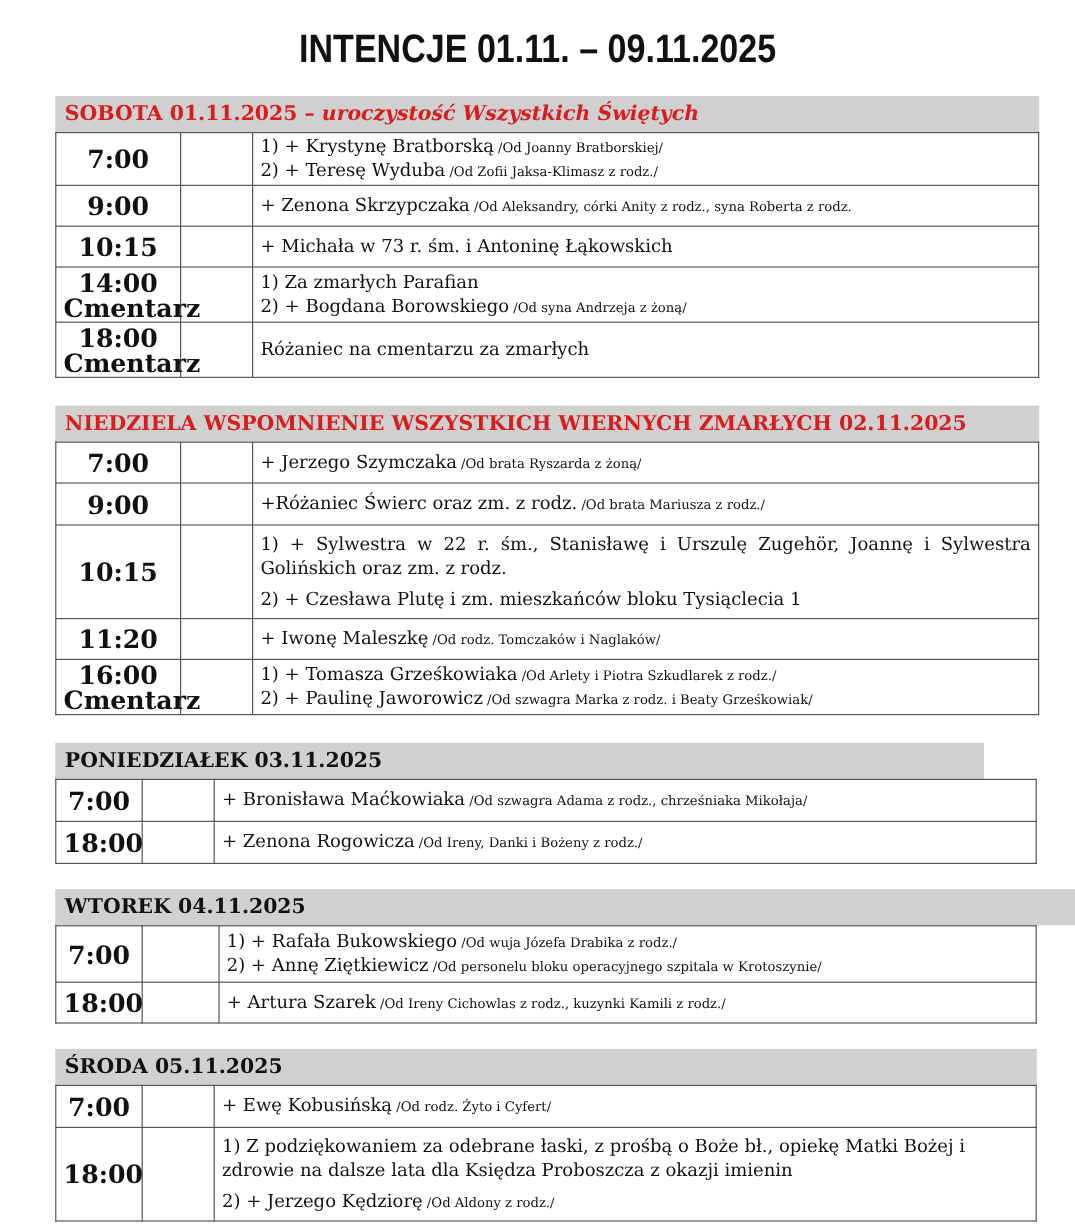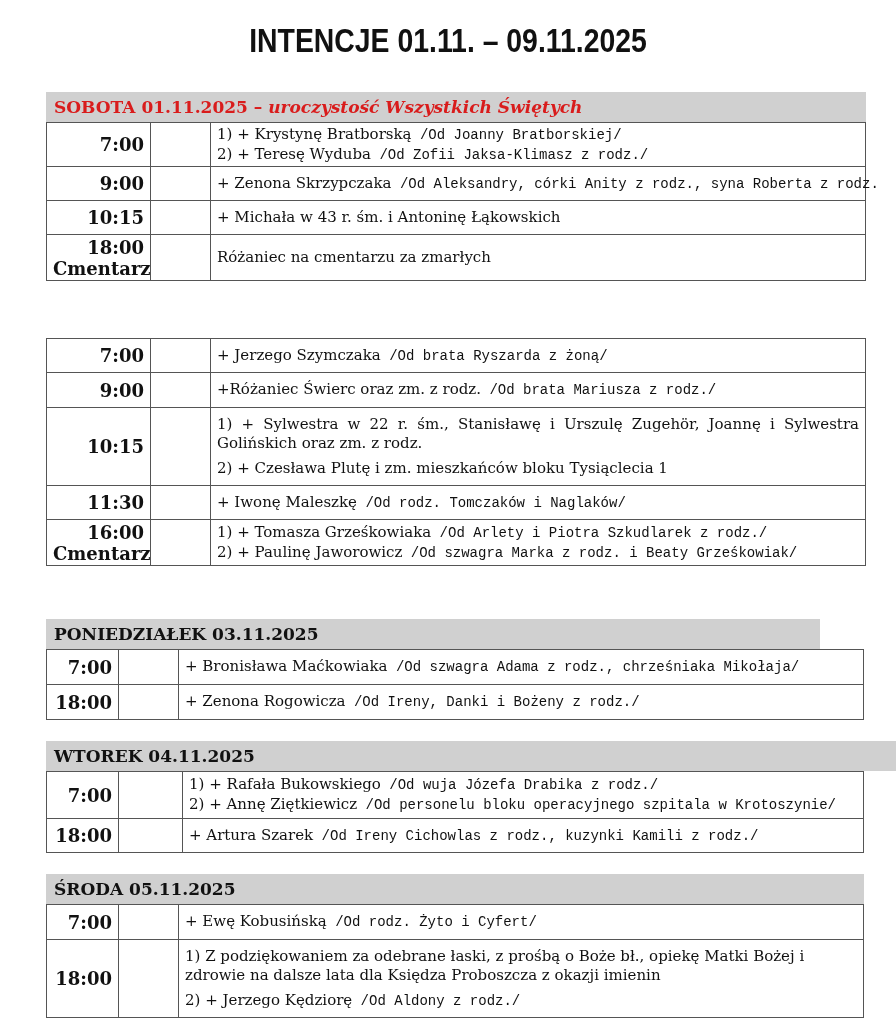--- a/index.html
+++ b/index.html
@@ -8,35 +8,35 @@
   .title { position:absolute; left:0; top:22px; width:896px; text-align:center;
            font-family:"Liberation Sans", sans-serif; font-weight:bold; font-size:33px;
            letter-spacing:0px; transform:scaleX(0.86); transform-origin:center; }
   .section { position:absolute; left:46px; }
   .sec-head { background:#d0d0d0; height:30px; line-height:30px; padding-left:8px;
               font-family:"DejaVu Serif", serif; font-weight:bold; font-size:17px; white-space:nowrap; }
   .sec-head.red { color:#d91c1c; }
   .sec-head .it { font-style:italic; }
   table { border-collapse:collapse; table-layout:fixed; }
   td { border:1.5px solid #555; padding:0 6px; vertical-align:middle; font-size:14.5px; line-height:19px; }
-  td.time { text-align:right; font-weight:bold; font-size:18px; line-height:21px; }
+  td.time { text-align:center; font-weight:bold; font-size:21px; line-height:21px; }
   td.blank { }
   .b { font-weight:normal; font-size:15px; }
-  .n { font-weight:normal; font-size:14px;font-family:Liberation Mono, monospace; }
+  .n { font-weight:normal; font-size:11px; }
   .just { text-align:justify; text-align-last:left; }
   .gap { height:6px; }
   .line { display:block; white-space:nowrap; }
   .wrap { display:block; white-space:normal; }
 </style>
 </head>
 <body>
 
 <div class="title">INTENCJE  01.11. – 09.11.2025</div>
 
-<div class="section" style="top:92px;width:820px;">
+<div class="section" style="top:80px;width:820px;">
   <div class="sec-head red">
     <span>SOBOTA  01.11.2025 –</span><span class="it"> uroczystość Wszystkich Świętych</span>
   </div>
   <table style="width:820px;">
     <colgroup>
         <col style="width:104px">
         <col style="width:60px">
         <col>
       </colgroup>
     <tbody>
@@ -52,35 +52,46 @@
       <td class="time"><span>9:00</span></td>
       <td class="blank"></td>
       <td>
         <span class="line"><span class="b">+ Zenona Skrzypczaka</span><span class="n"> /Od Aleksandry, córki Anity z rodz., syna Roberta z rodz.</span></span>
       </td>
     </tr>
     <tr style="height:34px;">
       <td class="time"><span>10:15</span></td>
       <td class="blank"></td>
       <td>
-        <span class="line"><span class="b">+ Michała w 43 r. śm. i Antoninę Łąkowskich</span></span>
+        <span class="line"><span class="b">+ Michała w 73 r. śm. i Antoninę Łąkowskich</span></span>
+      </td>
+    </tr>
+    <tr style="height:46px;">
+      <td class="time"><span>14:00</span><br><span>Cmentarz</span></td>
+      <td class="blank"></td>
+      <td>
+        <span class="line"><span class="b">1) Za zmarłych Parafian</span></span>
+        <span class="line"><span class="b">2) + Bogdana Borowskiego</span><span class="n"> /Od syna Andrzeja z żoną/</span></span>
       </td>
     </tr>
     <tr style="height:46px;">
       <td class="time"><span>18:00</span><br><span>Cmentarz</span></td>
       <td class="blank"></td>
       <td>
         <span class="line"><span class="b">Różaniec na cmentarzu za zmarłych</span></span>
       </td>
     </tr>
   </tbody>
     </table>
 </div>
 
 <div class="section" style="top:338px;width:820px;">
+  <div class="sec-head red">
+    <span>NIEDZIELA WSPOMNIENIE WSZYSTKICH WIERNYCH ZMARŁYCH 02.11.2025</span>
+  </div>
   <table style="width:820px;">
     <colgroup>
         <col style="width:104px">
         <col style="width:60px">
         <col>
       </colgroup>
     <tbody>
         <tr style="height:34px;">
       <td class="time"><span>7:00</span></td>
       <td class="blank"></td>
@@ -98,21 +109,21 @@
     <tr style="height:78px;">
       <td class="time"><span>10:15</span></td>
       <td class="blank"></td>
       <td>
         <span class="wrap just"><span class="b">1) + Sylwestra w 22 r. śm., Stanisławę i Urszulę Zugehör, Joannę i Sylwestra Golińskich oraz zm. z rodz.</span></span>
         <div class="gap"></div>
         <span class="line"><span class="b">2) + Czesława Plutę i zm. mieszkańców bloku Tysiąclecia 1</span></span>
       </td>
     </tr>
     <tr style="height:34px;">
-      <td class="time"><span>11:30</span></td>
+      <td class="time"><span>11:20</span></td>
       <td class="blank"></td>
       <td>
         <span class="line"><span class="b">+ Iwonę Maleszkę</span><span class="n"> /Od rodz. Tomczaków i Naglaków/</span></span>
       </td>
     </tr>
     <tr style="height:46px;">
       <td class="time"><span>16:00</span><br><span>Cmentarz</span></td>
       <td class="blank"></td>
       <td>
         <span class="line"><span class="b">1) + Tomasza Grześkowiaka</span><span class="n"> /Od Arlety i Piotra Szkudlarek z rodz./</span></span>

